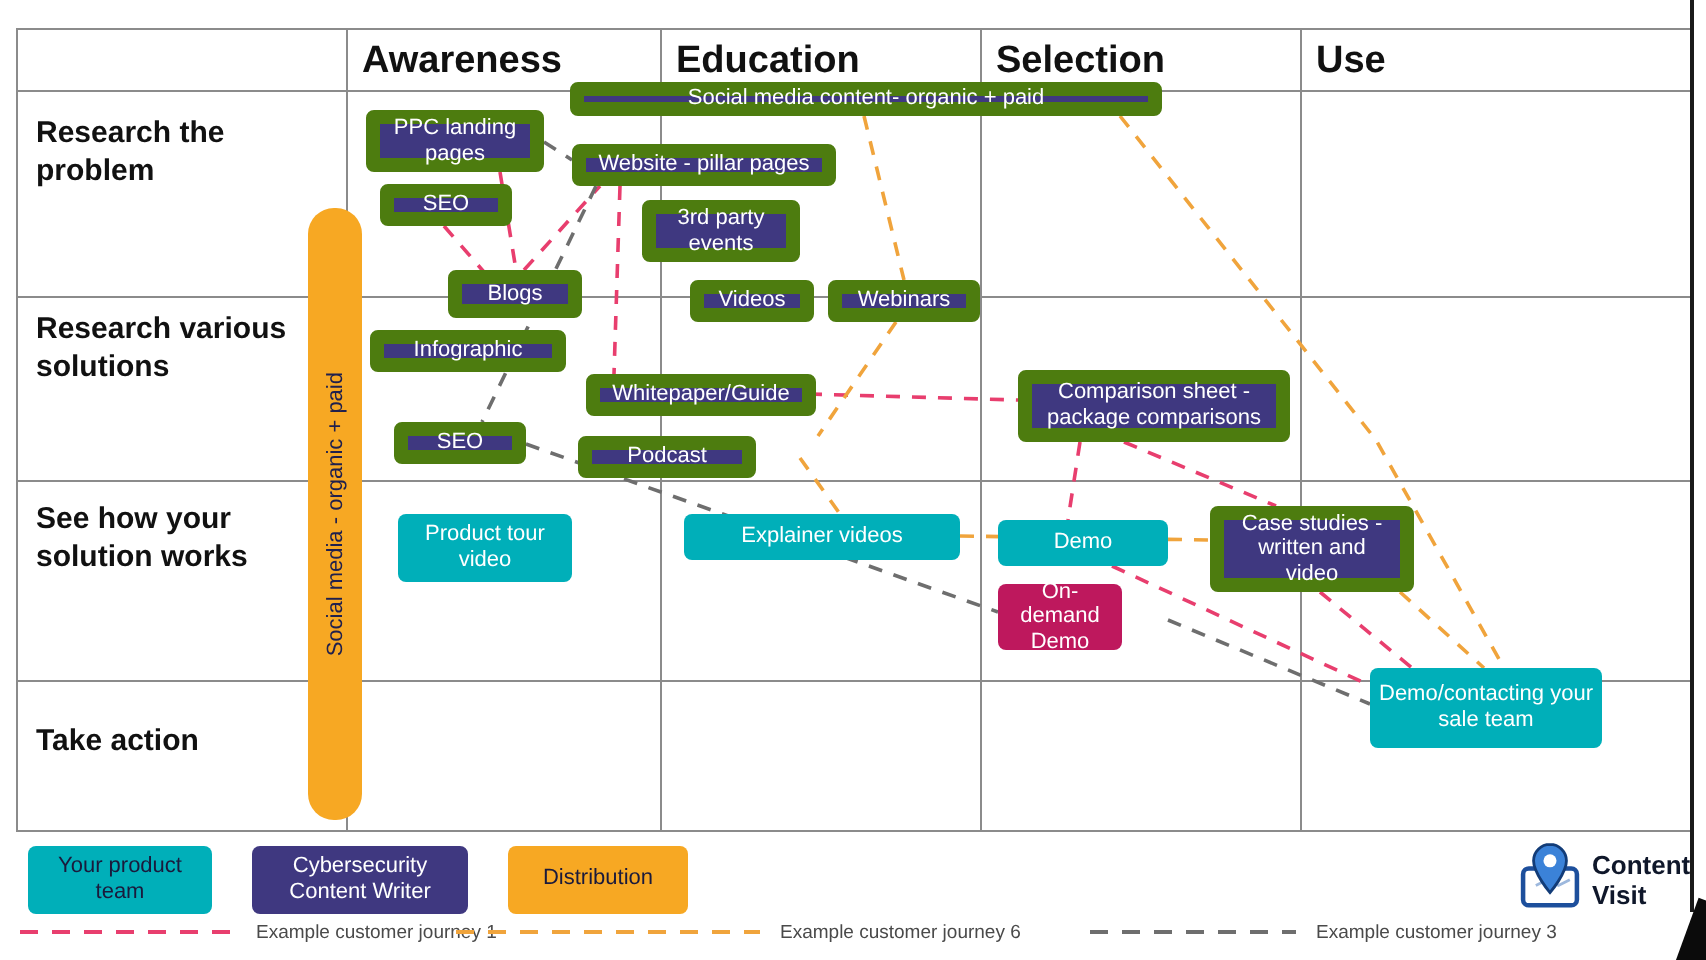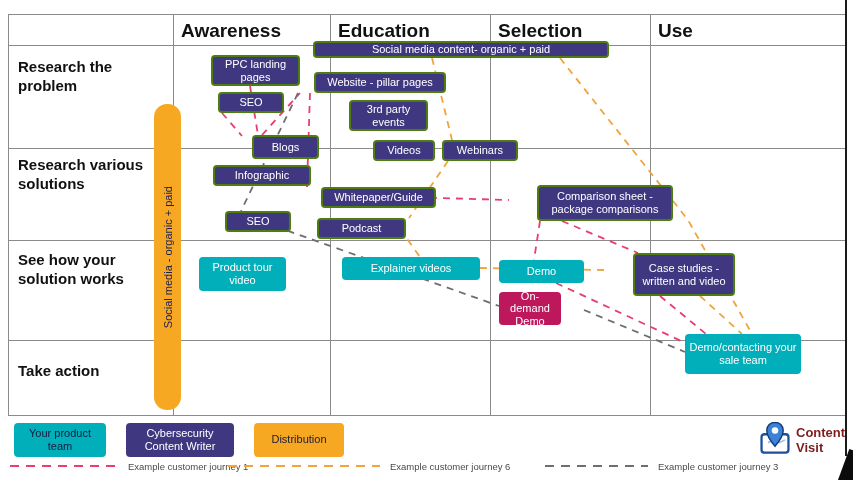--- a/index.html
+++ b/index.html
@@ -5,35 +5,35 @@
   html,body{margin:0;padding:0;background:#fff;}
   .canvas{position:relative;width:853px;height:480px;background:#fff;overflow:hidden;
           font-family:"Liberation Sans",sans-serif;}
   .vl{position:absolute;width:1px;background:#8b8b8b;}
   .hl{position:absolute;height:1px;background:#8b8b8b;}
   .col-h{position:absolute;top:20px;font-size:19px;font-weight:bold;color:#111;}
   .row-l{position:absolute;left:18px;width:150px;font-size:15px;font-weight:bold;color:#111;line-height:1.25;}
   .edges{position:absolute;left:0;top:0;pointer-events:none;}
   .node{position:absolute;color:#fff;font-size:11px;line-height:1.15;display:flex;align-items:center;
         justify-content:center;text-align:center;border-radius:4px;padding:1px 3px;box-sizing:border-box;}
-  .node.purple{border:2px solid #4d7c0f;margin-left:28px;}
+  .node.purple{border:7px solid #4d7c0f;}
   .vbar{position:absolute;left:154px;top:104px;width:27px;height:306px;border-radius:13px;
         display:flex;align-items:center;justify-content:center;}
   .vbar span{writing-mode:vertical-rl;transform:rotate(180deg);font-size:11px;color:#20204d;white-space:nowrap;}
   .legend-items{position:absolute;left:14px;top:423px;display:flex;gap:20px;}
   .legend-box{height:34px;border-radius:4px;display:flex;align-items:center;justify-content:center;
               text-align:center;font-size:11px;line-height:1.2;padding:2px 4px;box-sizing:border-box;}
   .legend-box:nth-child(1){width:92px;}
   .legend-box:nth-child(2){width:108px;}
   .legend-box:nth-child(3){width:90px;}
   .jwrap{position:absolute;display:flex;align-items:center;gap:10px;height:10px;}
   .dash{height:2px;}
   .jlabel{font-size:9.5px;color:#4a4a4a;white-space:nowrap;}
   .content-visit{position:absolute;left:758px;top:420px;display:flex;align-items:center;gap:4px;}
-  .cv-label{font-size:13px;font-weight:bold;color:#7f1d1d;width:58px;line-height:1.15;}
+  .cv-label{font-size:13px;font-weight:bold;color:#0f172a;width:58px;line-height:1.15;}
   .right-border{position:absolute;left:845px;top:0;width:2px;height:456px;background:#1a1a1a;}
   .corner-mark{position:absolute;left:841px;top:452px;width:26px;height:44px;background:#0b0b0b;transform:rotate(20deg);}
 </style>
 </head>
 <body>
 
 <div class="canvas">
 
   <div>
     <div class="hl" style="left:8px;top:14px;width:837px;"></div>

